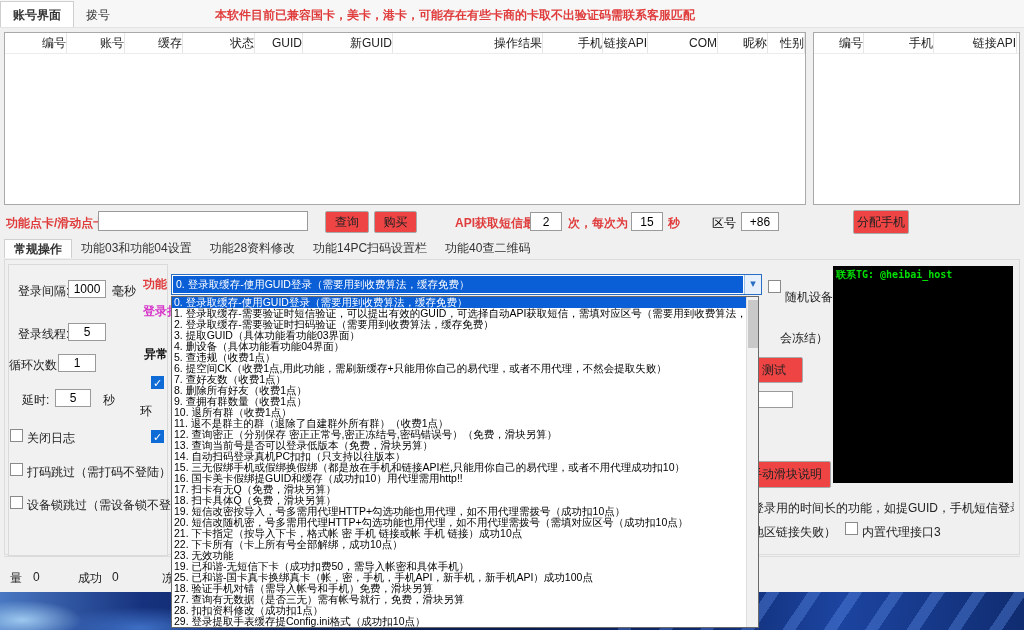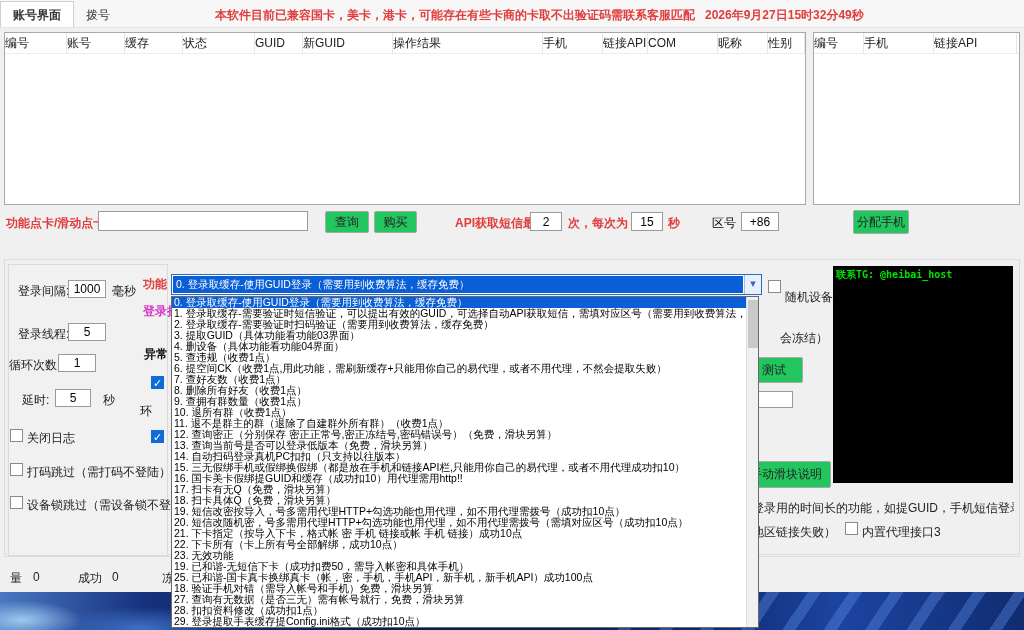--- a/index.html
+++ b/index.html
@@ -15,26 +15,26 @@
   .ttab{display:inline-block;height:26px;line-height:26px;padding:0 12px;font-size:12px;color:#333;margin-top:1px;}
   .ttab.active{background:#ffffff;border:1px solid #cfcfcf;border-bottom:none;font-weight:bold;}
   #notice{left:215px;top:7px;font-size:12px;font-weight:bold;color:#e03c3c;white-space:nowrap;}
   #datetime{left:705px;top:7px;font-size:12px;font-weight:bold;color:#e03c3c;}
 
   
   .lview{background:#ffffff;border:1px solid #a9a9a9;}
   #maintable{left:4px;top:32px;width:802px;height:173px;}
   #sidetable{left:813px;top:32px;width:207px;height:173px;}
   .thead{display:flex;height:21px;border-bottom:1px solid #ececec;}
-  .th{height:20px;line-height:20px;text-align:left;font-size:12px;color:#222;border-right:1px solid #e6e6e6;overflow:hidden;white-space:nowrap;}
+  .th{height:20px;line-height:20px;text-align:right;font-size:12px;color:#222;border-right:1px solid #e6e6e6;overflow:hidden;white-space:nowrap;}
 
   
   .txt{border:1px solid #9a9a9a;background:#fff;height:20px;font-size:12px;padding:0 3px;}
   .txt.c{text-align:center;}
-  .btn{background:#22c55e;border:1px solid #a9a9a9;border-radius:2px;font-size:12px;color:#222;text-align:center;}
+  .btn{background:#ef4444;border:1px solid #a9a9a9;border-radius:2px;font-size:12px;color:#222;text-align:center;}
 
   
   #functabs{left:4px;top:239px;height:20px;}
   .ftab{display:inline-block;height:19px;line-height:19px;padding:0 9px;font-size:12px;color:#333;vertical-align:top;}
   .ftab.active{background:#fdfdfd;border:1px solid #cfcfcf;border-bottom:none;font-weight:bold;}
 
   
   #page{left:4px;top:259px;width:1016px;height:296px;border:1px solid #dcdcdc;background:#f0f0f0;}
   #leftbox{left:8px;top:264px;width:160px;height:292px;border:1px solid #dadada;background:#f1f1f1;}
   .lbl{font-size:12px;color:#222;white-space:nowrap;}
@@ -73,21 +73,20 @@
 </style>
 </head>
 <body>
 
 <div id="app">
 
   <div class="abs" id="titlebar">
     <span id="toptabs"><div class="ttab active" style="display: inline-block;">账号界面</div><div class="ttab" style="display: inline-block;">拨号</div></span>
   </div>
   <div class="abs" id="notice">本软件目前已兼容国卡，美卡，港卡，可能存在有些卡商的卡取不出验证码需联系客服匹配</div>
-  <div class="abs" id="datetime">2026年9月27日15时32分49秒</div>
 
   <div class="abs lview" id="maintable">
     <div class="thead" id="mainhead">
         <div class="th" style="width: 62px;">编号</div>
         <div class="th" style="width: 58px;">账号</div>
         <div class="th" style="width: 58px;">缓存</div>
         <div class="th" style="width: 72px;">状态</div>
         <div class="th" style="width: 48px;">GUID</div>
         <div class="th" style="width: 90px;">新GUID</div>
         <div class="th" style="width: 150px;">操作结果</div>
@@ -113,20 +112,21 @@
   <button class="abs btn" style="left:374px;top:211px;width:43px;height:22px;">购买</button>
   <div class="abs red b f12" style="left:455px;top:215px;">API获取短信最多</div>
   <input class="abs txt c" style="left: 530px; top: 212px; width: 32px; height: 19px;" value="2">
   <div class="abs red b f12" style="left:568px;top:215px;">次，每次为</div>
   <input class="abs txt c" style="left: 631px; top: 212px; width: 32px; height: 19px;" value="15">
   <div class="abs red b f12" style="left:668px;top:215px;">秒</div>
   <div class="abs f12" style="left:712px;top:215px;">区号</div>
   <input class="abs txt c" style="left: 741px; top: 212px; width: 38px; height: 19px;" value="+86">
   <button class="abs btn" style="left:853px;top:210px;width:56px;height:24px;">分配手机</button>
 
+  <div class="abs" id="functabs"><div class="ftab active">常规操作</div><div class="ftab">功能03和功能04设置</div><div class="ftab">功能28资料修改</div><div class="ftab">功能14PC扫码设置栏</div><div class="ftab">功能40查二维码</div></div>
 
   <div class="abs" id="page"></div>
   <div class="abs" id="leftbox"></div>
 
   <div class="abs lbl" style="left:18px;top:283px;">登录间隔:</div>
   <input class="abs txt c" style="left: 68px; top: 280px; width: 38px; height: 18px;" value="1000">
   <div class="abs lbl" style="left:112px;top:283px;">毫秒</div>
 
   <div class="abs lbl" style="left:18px;top:326px;">登录线程:</div>
   <input class="abs txt c" style="left: 68px; top: 323px; width: 38px; height: 18px;" value="5">

